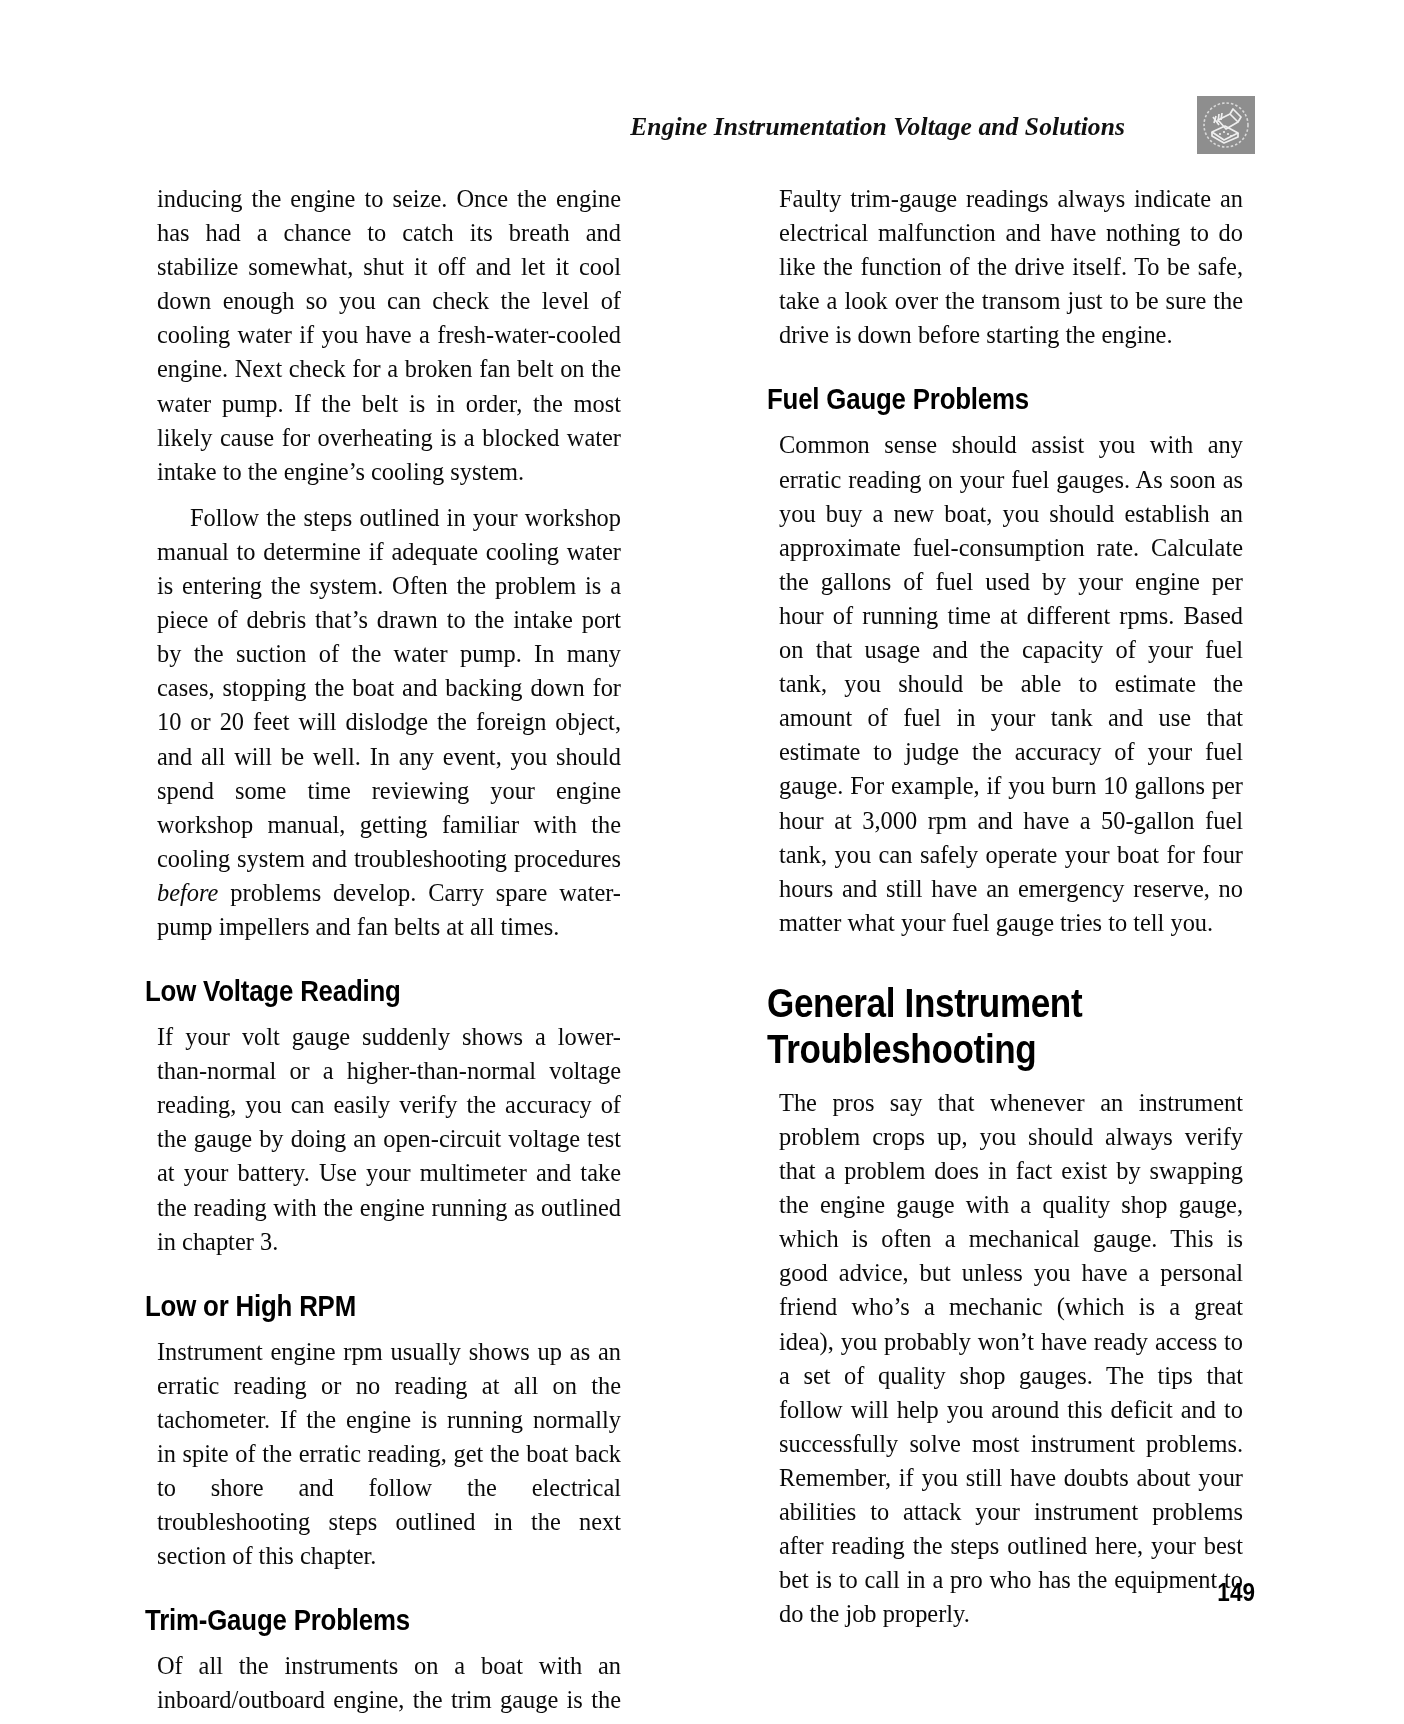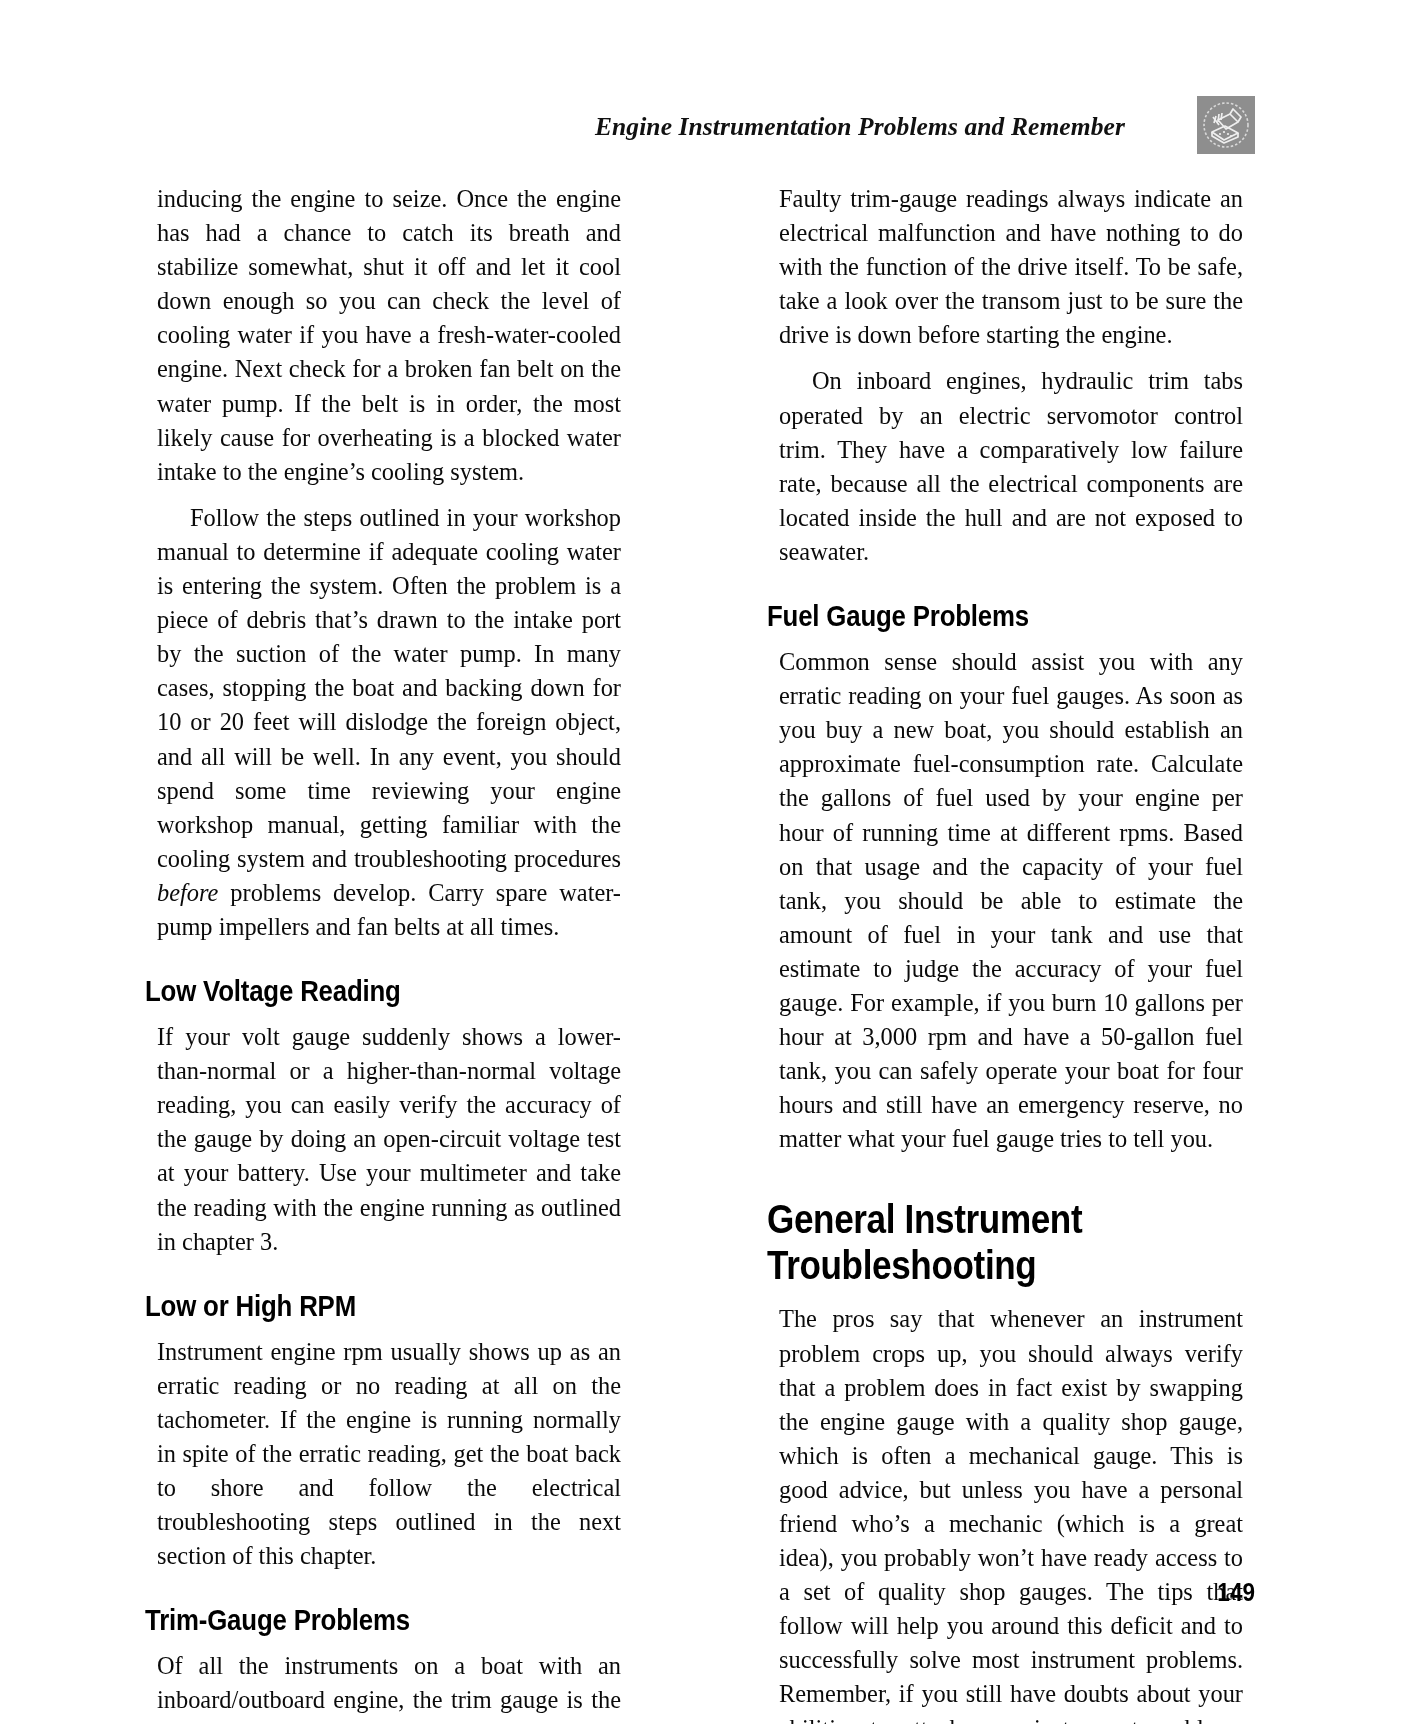--- a/index.html
+++ b/index.html
@@ -119,21 +119,21 @@
     transform: scaleX(0.9);
     transform-origin: right center;
   }
 </style>
 </head>
 <body>
 
 <div class="page">
 
   <div class="running-head">
-    <div class="running-head-title">Engine Instrumentation Problems and Remember</div>
+    <div class="running-head-title">Engine Instrumentation Voltage and Solutions</div>
 
     <div class="chapter-badge">
       <svg width="58" height="58" viewBox="0 0 58 58" aria-hidden="true">
         <rect x="0" y="0" width="58" height="58" fill="#8e8e8e"></rect>
         <circle cx="29" cy="29" r="22" fill="none" stroke="#d9d9d9" stroke-width="1.6" stroke-dasharray="2.5 2"></circle>
         <g fill="none" stroke="#efefef" stroke-width="1.7" stroke-linejoin="round">
           <path d="M21 24 L33 18 L41 26 L29 33 Z"></path>
           <path d="M33 18 L36 13 L44 21 L41 26"></path>
           <path d="M15 36 L28 30 L41 37 L27 44 Z"></path>
           <path d="M15 36 L15 40 L27 47 L41 41 L41 37"></path>
@@ -163,23 +163,22 @@
 
       <h2 class="subhead">Low or High RPM</h2>
       <p class="body noindent">Instrument engine rpm usually shows up as an erratic reading or no reading at all on the tachometer. If the engine is running normally in spite of the erratic reading, get the boat back to shore and follow the electrical troubleshooting steps outlined in the next section of this chapter.</p>
 
       <h2 class="subhead">Trim-Gauge Problems</h2>
       <p class="body noindent">Of all the instruments on a boat with an inboard/outboard engine, the trim gauge is the one with the highest failure rate. This is because the sending units on these boats are often located underwater on the side of the engine drive unit. Here they are exposed to the worst environment any electrical equipment can experience.</p>
     </div>
 
     <div class="col col-right">
 
-      <p class="body">Faulty trim-gauge readings always indicate an electrical malfunction and have nothing to do with the function of the drive itself. To be safe, take a look over the transom just to be sure the drive is down before starting the engine.</p>
+      <p class="body">Faulty trim-gauge readings always indicate an electrical malfunction and have nothing to do like the function of the drive itself. To be safe, take a look over the transom just to be sure the drive is down before starting the engine.</p>
 
-      <p class="body">On inboard engines, hydraulic trim tabs operated by an electric servomotor control trim. They have a comparatively low failure rate, because all the electrical components are located inside the hull and are not exposed to seawater.</p>
 
       <h2 class="subhead">Fuel Gauge Problems</h2>
       <p class="body noindent">Common sense should assist you with any erratic reading on your fuel gauges. As soon as you buy a new boat, you should establish an approximate fuel-consumption rate. Calculate the gallons of fuel used by your engine per hour of running time at different rpms. Based on that usage and the capacity of your fuel tank, you should be able to estimate the amount of fuel in your tank and use that estimate to judge the accuracy of your fuel gauge. For example, if you burn 10 gallons per hour at 3,000 rpm and have a 50-gallon fuel tank, you can safely operate your boat for four hours and still have an emergency reserve, no matter what your fuel gauge tries to tell you.</p>
 
       <h1 class="mainhead">General Instrument Troubleshooting</h1>
       <p class="body noindent">The pros say that whenever an instrument problem crops up, you should always verify that a problem does in fact exist by swapping the engine gauge with a quality shop gauge, which is often a mechanical gauge. This is good advice, but unless you have a personal friend who’s a mechanic (which is a great idea), you probably won’t have ready access to a set of quality shop gauges. The tips that follow will help you around this deficit and to successfully solve most instrument problems. Remember, if you still have doubts about your abilities to attack your instrument problems after reading the steps outlined here, your best bet is to call in a pro who has the equipment to do the job properly.</p>
     </div>
   </div>
 
   <div class="folio">149</div>

